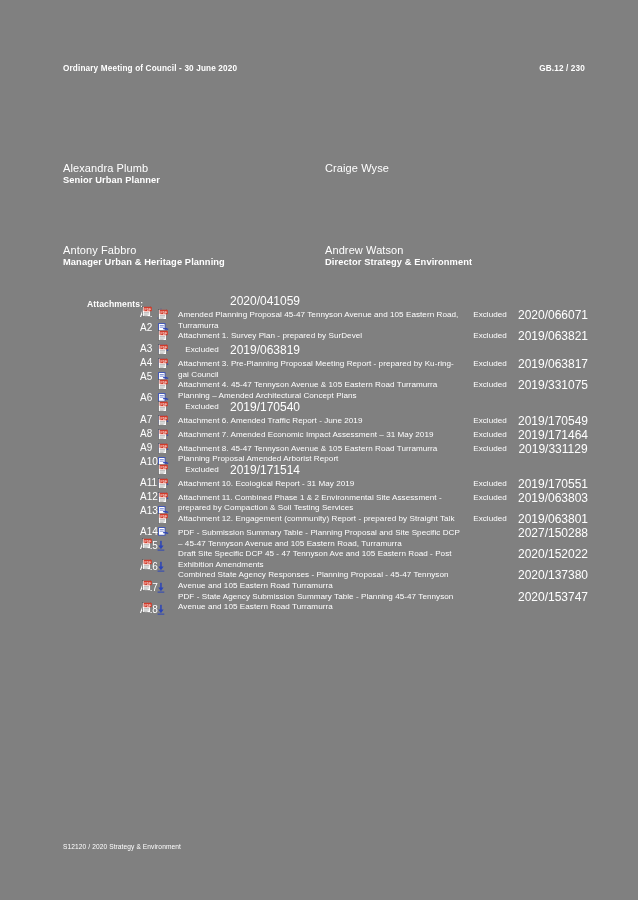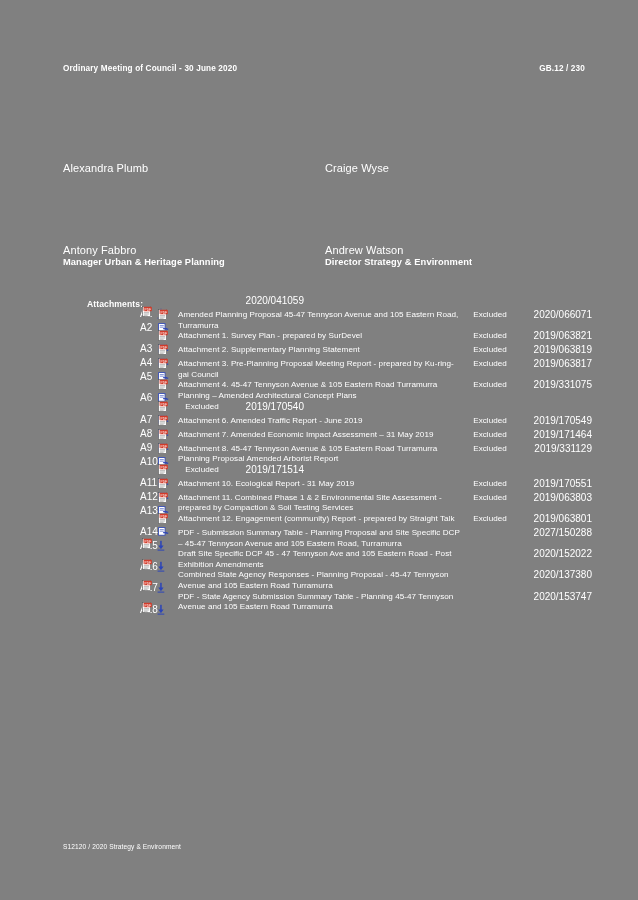--- a/index.html
+++ b/index.html
@@ -132,23 +132,23 @@
     width: 48px;
     flex: 0 0 48px;
     font-size: 8.1px;
     line-height: 10.6px;
     text-align: center;
     white-space: nowrap;
   }
   .att-ref {
     width: 78px;
     flex: 0 0 78px;
-    font-size: 10px;
+    font-size: 12px;
     line-height: 10.6px;
-    text-align: right;
+    text-align: center;
     white-space: nowrap;
   }
 
   
   .footer {
     position: absolute;
     left: 63px;
     top: 843px;
     font-size: 6.6px;
     letter-spacing: 0.1px;
@@ -161,20 +161,21 @@
 <div class="page">
 
   <div class="hdr-row r1">
     <span>Ordinary Meeting of Council - 30 June 2020</span>
     <span>GB.12 / 230</span>
   </div>
 
   <div class="sig-grid g1">
     <div class="sig-col left">
       <div class="sig-name">Alexandra Plumb</div>
+      <div class="sig-title">Senior Urban Planner</div>
     </div>
     <div class="sig-col right">
       <div class="sig-name">Craige Wyse</div>
     </div>
   </div>
 
   <div class="sig-grid g2">
     <div class="sig-col left">
       <div class="sig-name">Antony Fabbro</div>
       <div class="sig-title">Manager Urban &amp; Heritage Planning</div>
@@ -282,21 +283,20 @@
           <span class="ico blue-bel">
             <svg width="11" height="11" viewBox="0 0 11 11">
               <rect x="0.6" y="1.6" width="6.4" height="7.6" fill="#ffffff" stroke="#2b44b8" stroke-width="0.8"></rect>
               <line x1="1.8" y1="3.6" x2="5.8" y2="3.6" stroke="#2b44b8" stroke-width="0.6"></line>
               <line x1="1.8" y1="5.2" x2="5.8" y2="5.2" stroke="#2b44b8" stroke-width="0.6"></line>
               <path d="M5.0 6.6 L10.2 6.6 L10.2 5.3 L10.2 7.9 Z" fill="#2b44b8"></path>
               <rect x="5.0" y="6.2" width="4.0" height="1.0" fill="#2b44b8"></rect>
             </svg>
           </span>
         </div>
-        <div class="att-title">Attachment 2. Supplementary Planning Statement</div>
         <div class="att-excl">Excluded</div>
         <div class="att-ref">2019/063819</div>
       </div>
       <div class="att-row">
         <div class="att-idcell">
           <span class="att-id">A5</span>
           <span class="ico pdf-top">
             <svg width="11" height="11" viewBox="0 0 11 11">
               <rect x="0.5" y="0.5" width="8" height="10" fill="#ffffff" stroke="#555555" stroke-width="0.6"></rect>
               <rect x="1.6" y="0.8" width="8.2" height="4.4" rx="0.6" fill="#d23b2a"></rect>

